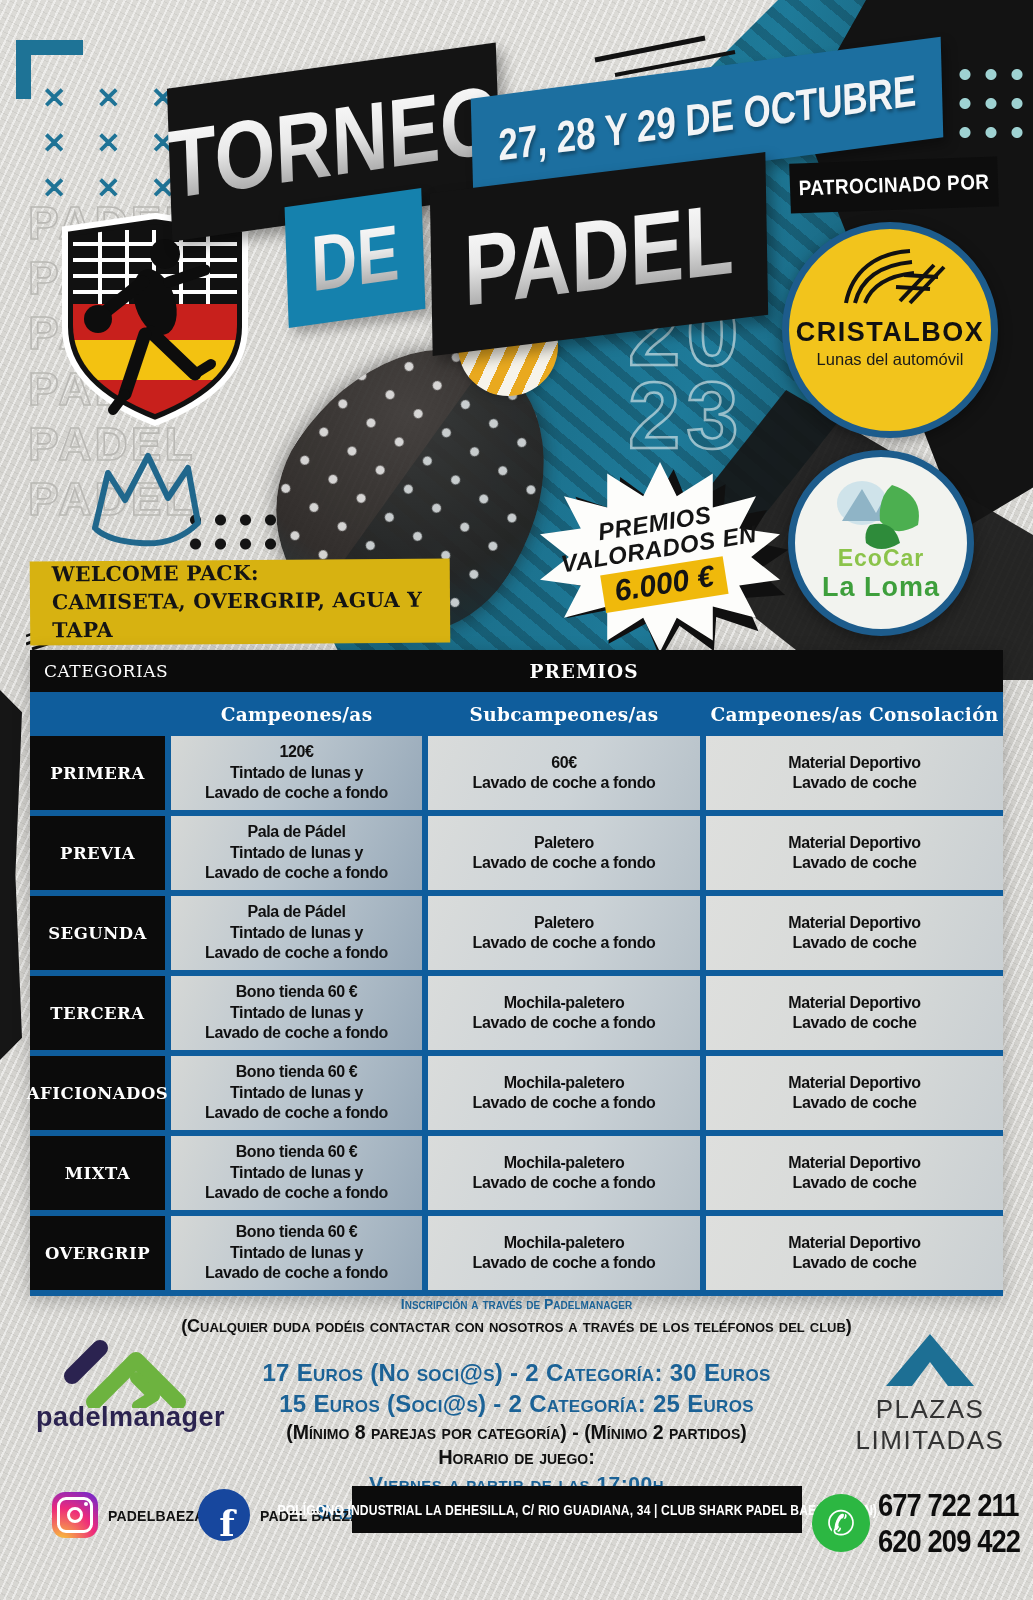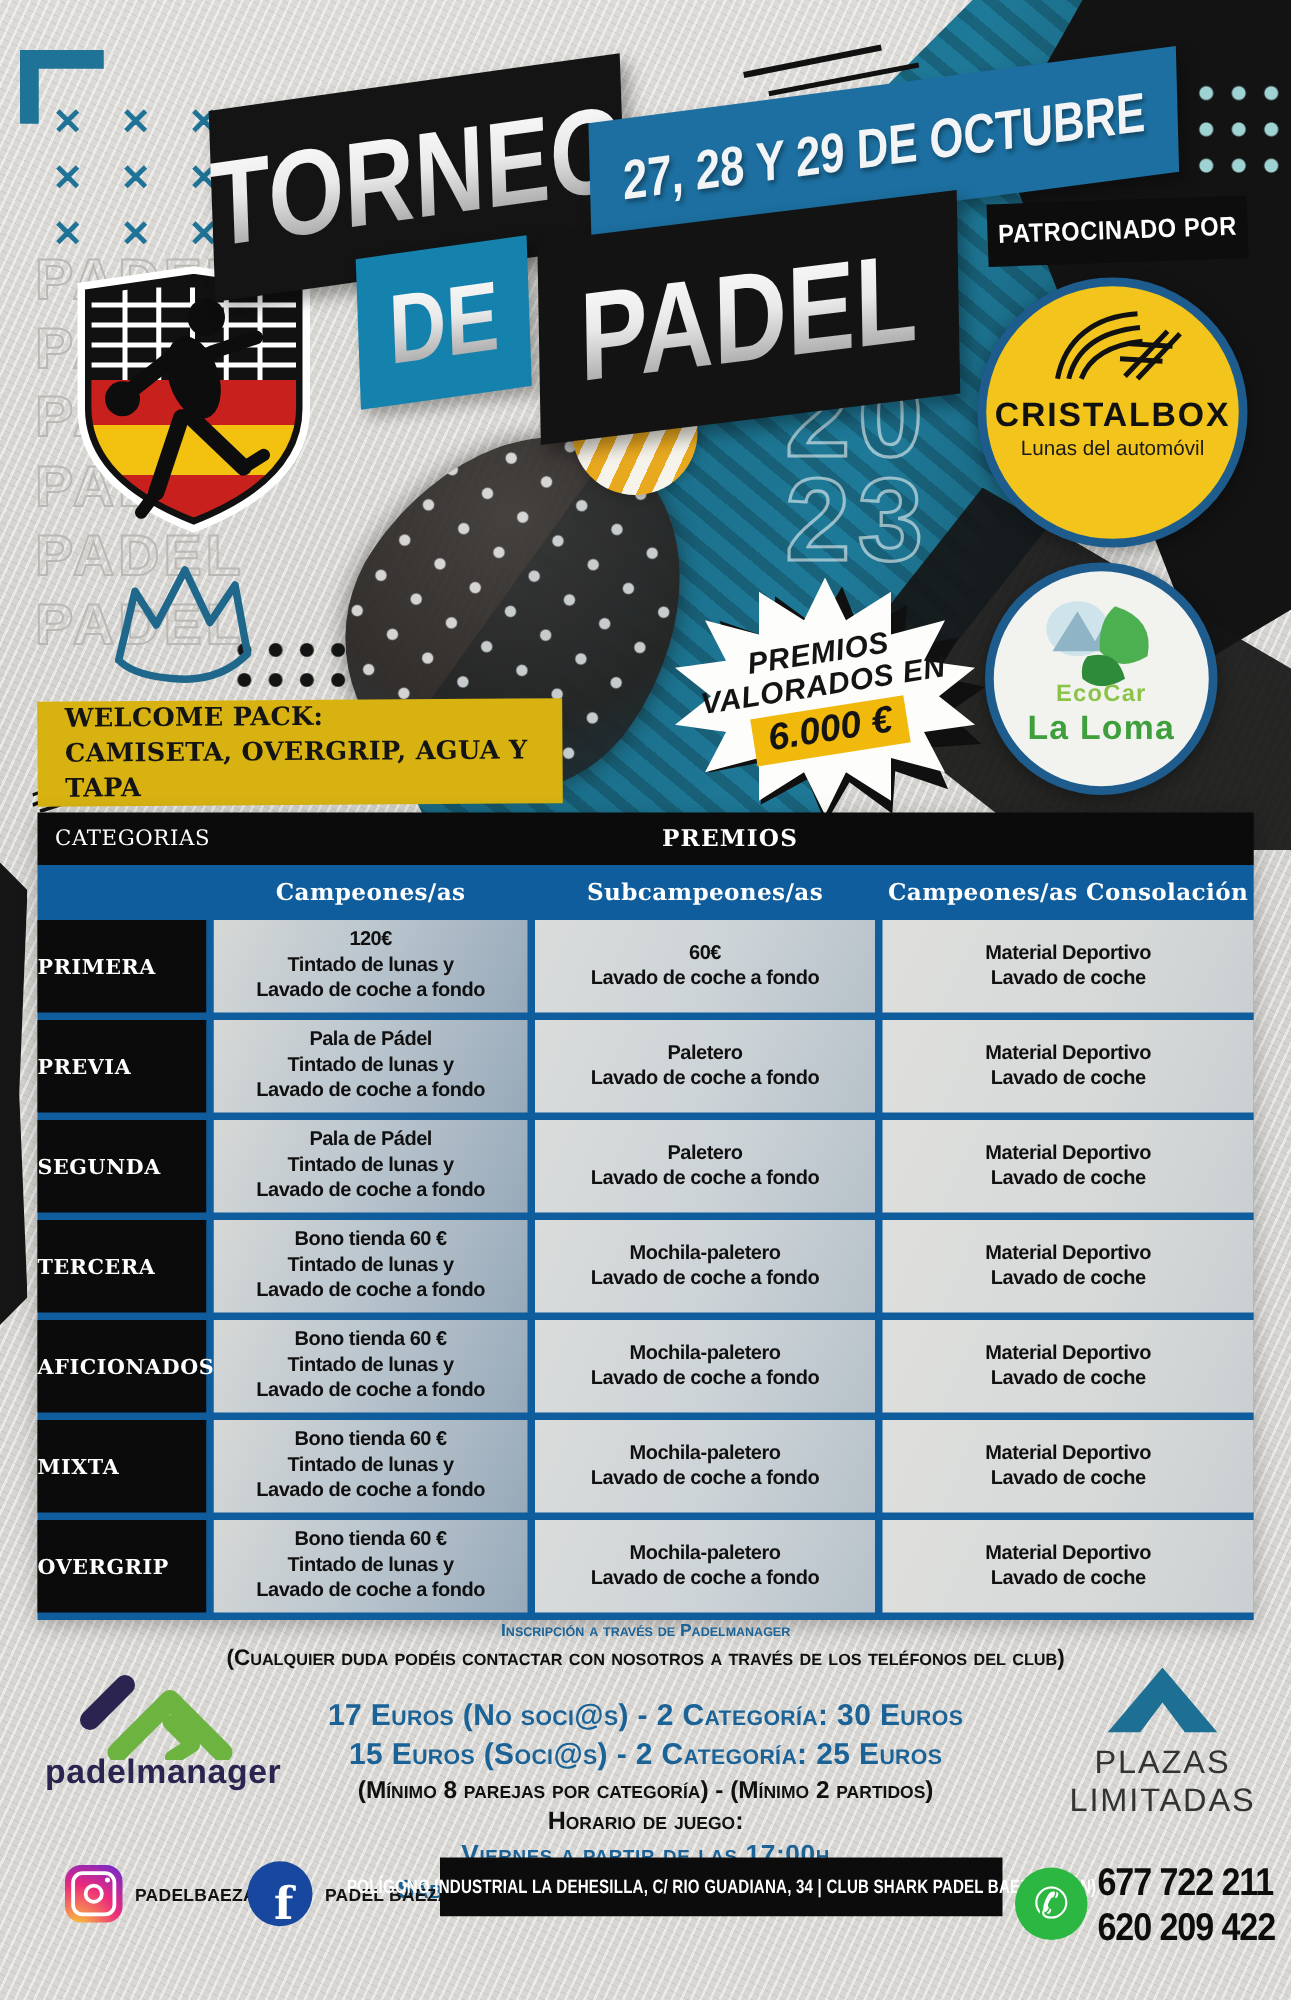--- a/index.html
+++ b/index.html
@@ -111,21 +111,21 @@
   .patrocinado span{ color:#fff; font-size:21px; font-weight:800; letter-spacing:.5px;
     display:inline-block; transform:scaleX(.9); white-space:nowrap;}
 
   
   .circle{ border-radius:50%; border:7px solid #1d5c8c; z-index:5;
     display:flex; flex-direction:column; align-items:center; box-shadow:0 4px 14px rgba(0,0,0,.35);}
   .cristalbox{ left:782px; top:222px; width:202px; height:202px; background:#f2c41c;}
   .cristalbox .cb-name{ font-size:27px; font-weight:800; color:#111; letter-spacing:1.5px; margin-top:2px;}
   .cristalbox .cb-tag{ font-size:16.5px; color:#1a1a1a; margin-top:2px; font-family:"Liberation Sans",sans-serif;}
   .ecocar{ left:788px; top:450px; width:172px; height:172px; background:#f2f3ef;}
-  .ecocar .ec-line1{ font-size:19px; color:#8bc34a; font-weight:700; letter-spacing:1px; margin-top:-4px;}
+  .ecocar .ec-line1{ font-size:23px; color:#8bc34a; font-weight:700; letter-spacing:1px; margin-top:-4px;}
   .ecocar .ec-line2{ font-size:27px; color:#3e9f3c; font-weight:800; letter-spacing:1px;}
 
   
   .burst-wrap{ left:540px; top:462px; width:240px; height:190px; z-index:6;}
   .burst{ position:absolute; inset:0;
     clip-path:polygon(50% 0%,57% 18%,72% 6%,72% 24%,90% 18%,83% 35%,100% 38%,88% 50%,100% 62%,83% 65%,90% 82%,72% 76%,72% 94%,57% 82%,50% 100%,43% 82%,28% 94%,28% 76%,10% 82%,17% 65%,0% 62%,12% 50%,0% 38%,17% 35%,10% 18%,28% 24%,28% 6%,43% 18%);}
   .burst.b-black{ background:#101010; transform:translate(7px,7px) rotate(4deg);}
   .burst.b-white{ background:#fdfdfb;}
   .burst-text{ position:absolute; inset:0; display:flex; flex-direction:column;
     align-items:center; justify-content:center; transform:rotate(-9deg); }
@@ -145,21 +145,21 @@
   .thead1{ display:grid; grid-template-columns:135px 1fr; background:#0b0b0b; height:42px; align-items:center;}
   .thead1 .h-left{ color:#fff; font-family:"DejaVu Serif",serif; font-weight:400; font-size:17px;
     letter-spacing:.5px; padding-left:14px; white-space:nowrap;}
   .thead1 .h-right{ color:#fff; font-family:"DejaVu Serif",serif; font-weight:800; font-size:18.5px;
     letter-spacing:1px; text-align:center;}
   .thead2{ display:grid; grid-template-columns:135px 251px 272px 1fr; gap:6px; background:#0f5d9c; height:44px; align-items:center;}
   .thead2 div{ color:#fff; font-family:"DejaVu Serif",serif; font-weight:800; font-size:18.5px;
     text-align:center; letter-spacing:.3px;}
   .tbody{ background:#0f5d9c; padding-bottom:6px; display:flex; flex-direction:column; gap:6px;}
   .trow{ display:grid; grid-template-columns:135px 251px 272px 1fr; gap:6px; height:74px;}
-  .tcat{ background:#0b0b0b; display:flex; align-items:center; }
+  .tcat{ background:#0b0b0b; display:flex; align-items:center; justify-content:center;}
   .tcat span{ color:#fff; font-family:"DejaVu Serif",serif; font-weight:800; font-size:16.5px; letter-spacing:.5px;}
   .tcell{ display:flex; align-items:center; justify-content:center; text-align:center;}
   .tcell .cell-text{ white-space:pre-line; color:#101010; font-size:16px; font-weight:700;
     letter-spacing:-.4px; line-height:1.28;}
   .c1{ background:linear-gradient(115deg,#d6d8d6 0%,#bcc7cf 45%,#97a9b9 100%);}
   .c2{ background:linear-gradient(115deg,#dadcdb 0%,#ccd3d7 55%,#b6c1c9 100%);}
   .c3{ background:linear-gradient(115deg,#dedfdd 0%,#d6d9d8 60%,#c9cfd2 100%);}
 
   
   .inscription{ left:0; top:1296px; width:1033px; text-align:center; z-index:7;}

